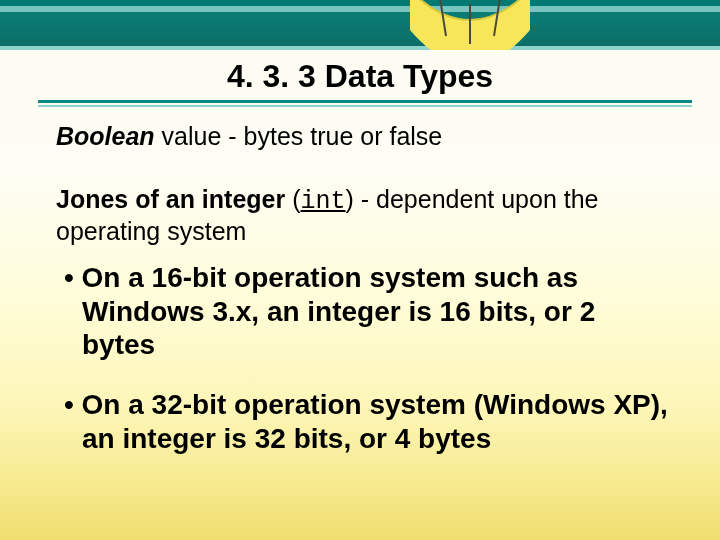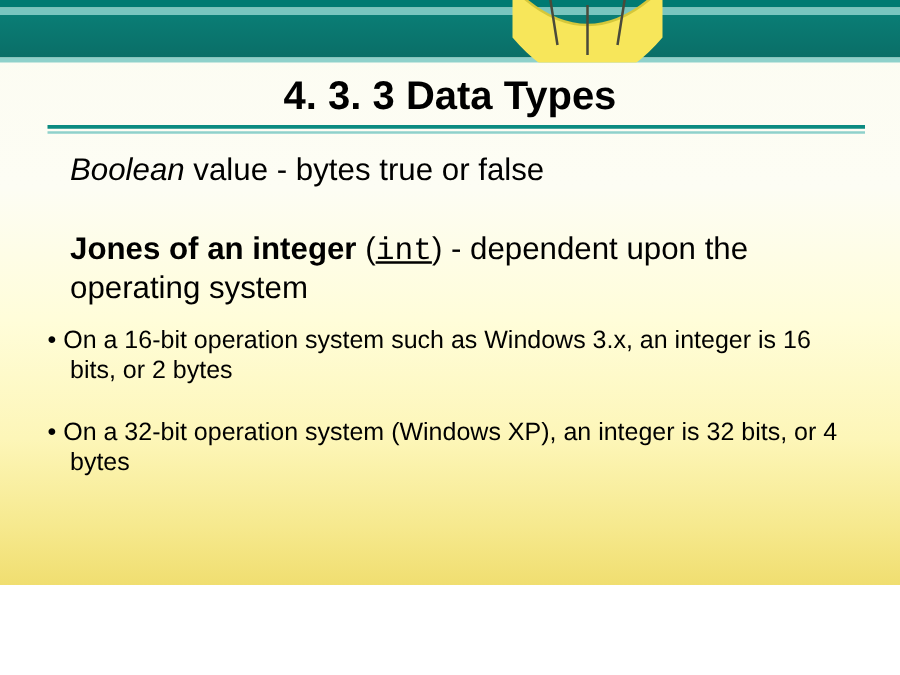--- a/index.html
+++ b/index.html
@@ -1,41 +1,41 @@
 <!DOCTYPE html>
 <html><head>
 <meta charset="utf-8">
 <style>
   * { margin: 0; padding: 0; box-sizing: border-box; }
   body { width: 720px; height: 540px; overflow: hidden; font-family: Arial, Helvetica, sans-serif; }
   .slide {
-    width: 720px; height: 468px; position: relative;
+    width: 720px; height: 540px; position: relative;
     background: linear-gradient(180deg, #fcfcf2 0%, #fdfdf4 32%, #fffdd9 55%, #fdf6b8 75%, #f6e98e 90%, #f0de70 100%);
   }
   .topbar { position: absolute; top: 0; left: 0; right: 0; height: 50px; }
   .topbar .stripe1 { position: absolute; top: 0; left: 0; right: 0; height: 6px; background: #007a72; }
   .topbar .stripe2 { position: absolute; top: 6px; left: 0; right: 0; height: 6px; background: #79c5bf; }
   .topbar .stripe3 { position: absolute; top: 12px; left: 0; right: 0; height: 34px; background: linear-gradient(180deg, #0a7d75 0%, #0a6e67 100%); }
   .topbar .stripe4 { position: absolute; top: 46px; left: 0; right: 0; height: 4px; background: #8fd1cb; }
   .balloon {
     position: absolute; top: 0; left: 400px; width: 140px; height: 50px; overflow: hidden;
   }
   .balloon svg { width: 140px; height: 80px; margin-top: -10px; }
   .heading-wrap { position: absolute; top: 54px; left: 0; right: 0; text-align: center; }
   .heading { display: inline-block; font-size: 32px; font-weight: bold; color: #000; padding: 4px 0 6px; }
   .heading-rule1 { position: absolute; top: 100px; left: 38px; right: 28px; height: 3px; background: #0b8b81; }
   .heading-rule2 { position: absolute; top: 105px; left: 38px; right: 28px; height: 2px; background: #8fd1cb; }
   .body { position: absolute; top: 122px; left: 56px; right: 48px; color: #000; }
   .p1 { font-size: 25px; line-height: 1.15; }
-  .p1 .bool { font-style: italic; font-weight: normal; }
+  .p1 .bool { font-style: italic; font-weight: bold; }
   .p2 { font-size: 25px; line-height: 1.15; margin-top: 34px; }
   .p2 .intlabel { font-weight: bold; }
   .p2 .code { font-family: "Courier New", Courier, monospace; text-decoration: underline; }
   ul.bullets { list-style: none; margin-top: 16px; }
-  ul.bullets li { font-size: 20px; line-height: 1.2; text-indent: -18px; margin-bottom: 26px; }
+  ul.bullets li { font-size: 28px; line-height: 1.2; margin-left: 26px; text-indent: -18px; margin-bottom: 26px; font-weight: bold; }
   ul.bullets li::before { content: "• "; }
   .footer { position: absolute; bottom: 8px; right: 16px; font-size: 11px; font-family: Georgia, 'Times New Roman', serif; color: #2a2a2a; }
 </style>
 </head>
 <body>
 
 <div class="slide">
 
   <div class="topbar">
     <div class="stripe1"></div>

